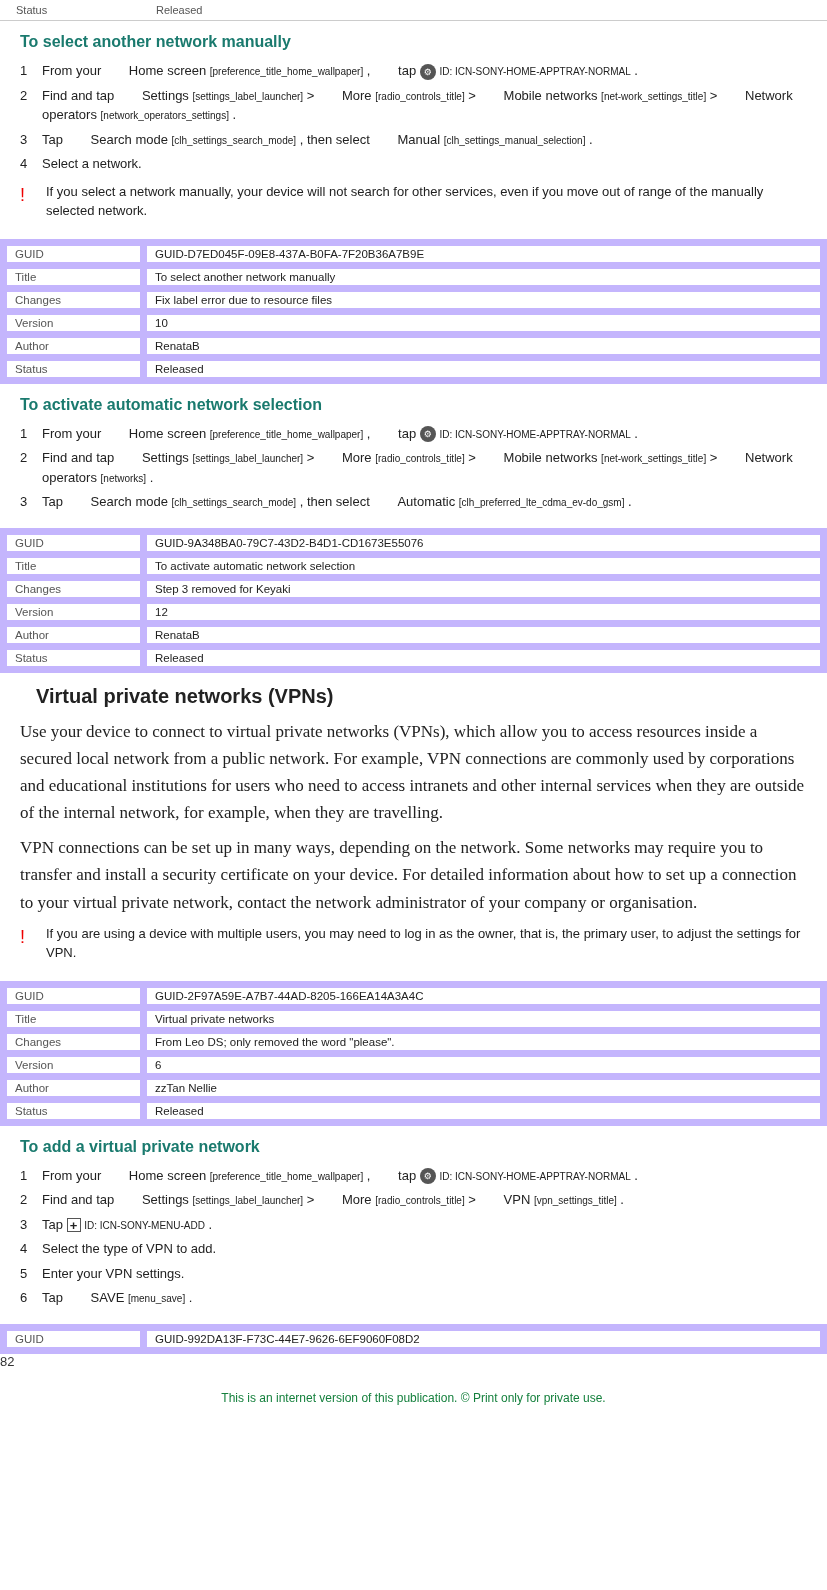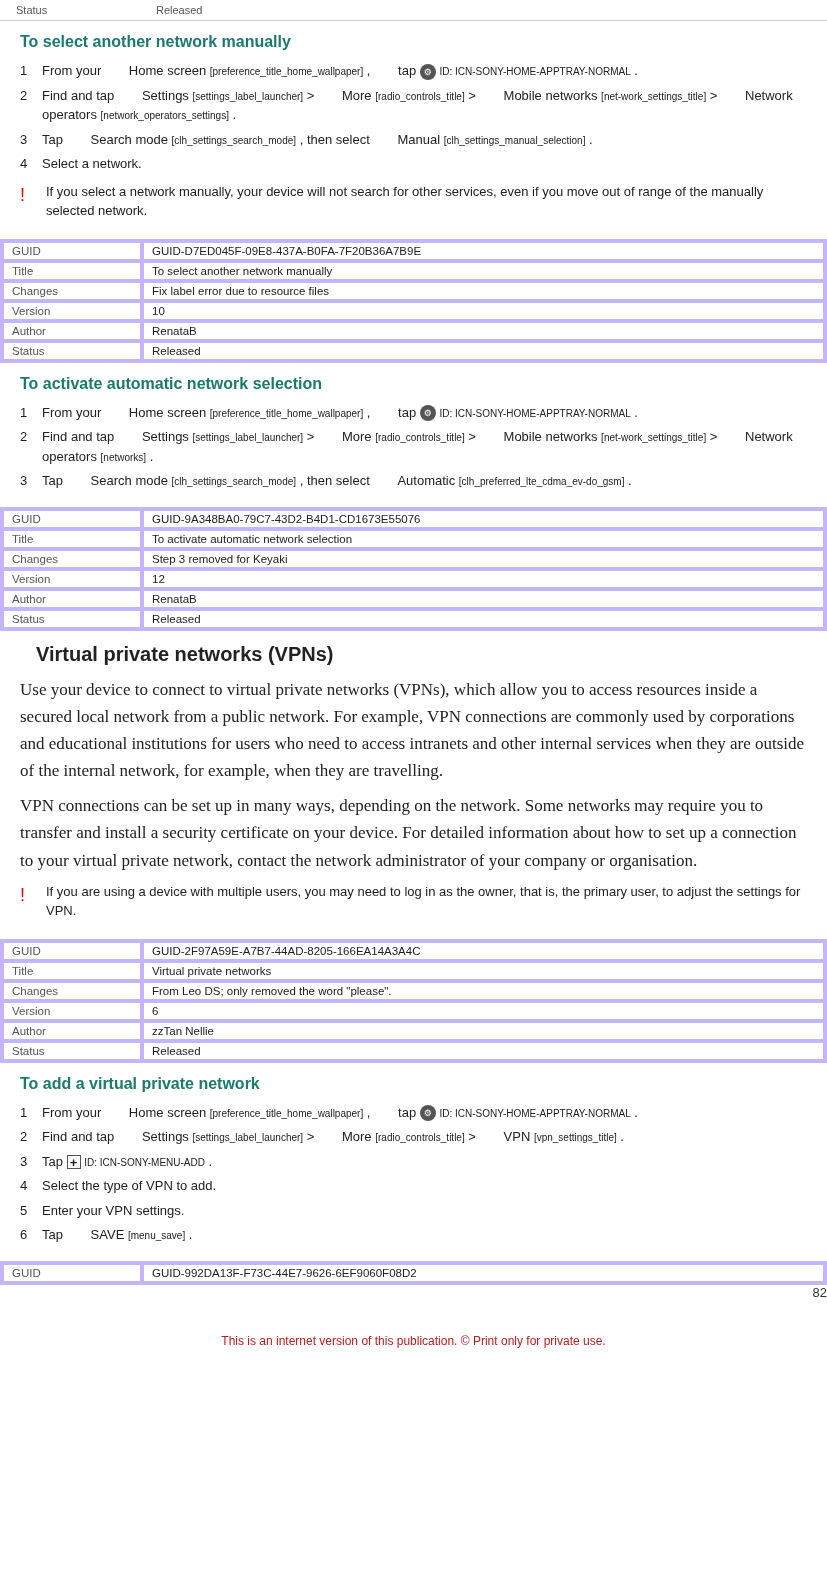--- a/index.html
+++ b/index.html
@@ -85,49 +85,49 @@
       min-width: 18px;
     }
 
     .info-table {
       width: 100%;
       border-collapse: collapse;
       font-size: 11.5px;
       margin-bottom: 0;
     }
     .info-table td {
-      border: 4px solid #c4b5fd;
+      border: 7px solid #c4b5fd;
       padding: 2px 8px;
       vertical-align: top;
     }
     .info-table td:first-child {
       width: 140px;
       color: #555;
       font-weight: normal;
     }
 
     .body-text {
       font-size: 17px;
       line-height: 1.6;
       margin-bottom: 8px;
       font-family: Liberation Serif, serif;
     }
 
     .page-footer {
       text-align: center;
       padding: 16px 0 4px 0;
       font-size: 12px;
-      color: #b91c1c;
+      color: #15803d;
     }
     .page-number {
       font-size: 13px;
       font-weight: normal;
       color: #333;
-      margin-bottom: 18px;
-      text-align: right;
+      margin-bottom: 6px;
+      text-align: left;
     }
   </style>
 </head>
 <body>
 
 <div class="top-status-bar">
   <span class="label">Status</span>
   <span class="value">Released</span>
 </div>
 

